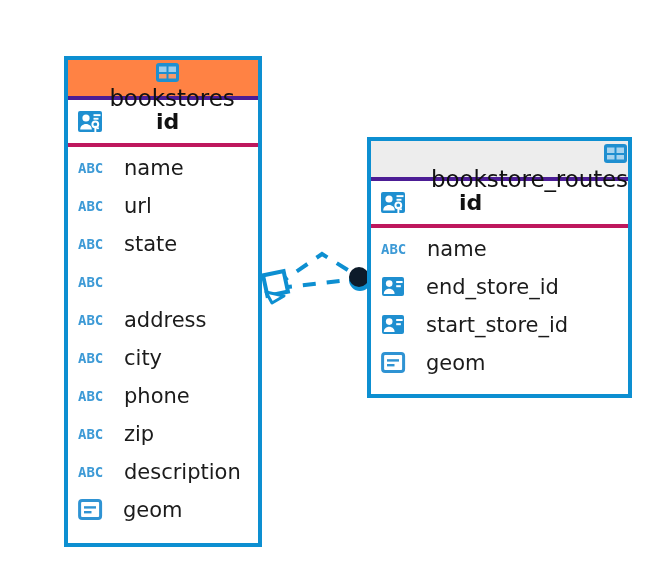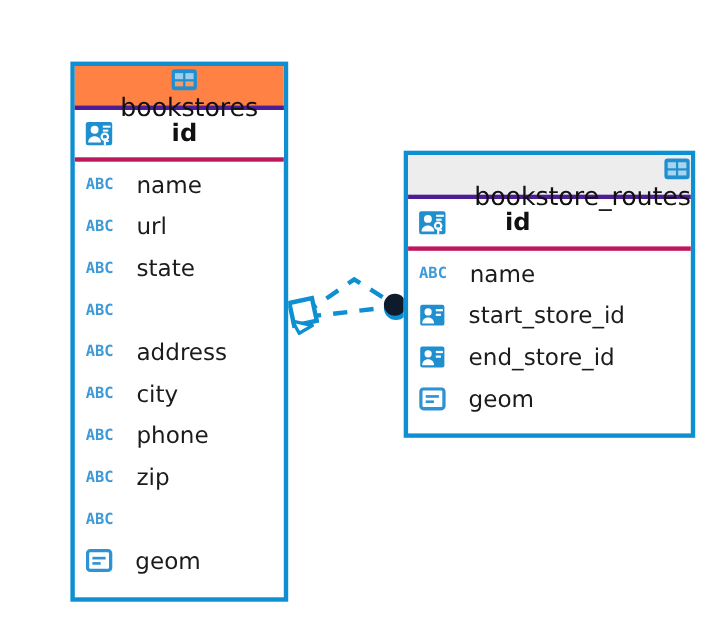--- a/index.html
+++ b/index.html
@@ -206,20 +206,21 @@
         <span class="field-label">phone</span>
       </div>
 
       <div class="field-row">
         <span class="icon icon-abc">ABC</span>
         <span class="field-label">zip</span>
       </div>
 
       <div class="field-row">
         <span class="icon icon-abc">ABC</span>
+        <span class="field-label">description</span>
       </div>
 
       <div class="field-row">
         <span class="icon">
           <svg width="25" height="22" viewBox="0 0 25 22">
             <rect x="1.6" y="1.6" width="21" height="18" rx="2.5" fill="#ffffff" stroke="#2f93d3" stroke-width="3"></rect>
             <rect x="6" y="7.2" width="12" height="2.4" fill="#2f93d3"></rect>
             <rect x="6" y="12" width="7.5" height="2.4" fill="#2f93d3"></rect>
           </svg>
         </span>
@@ -270,34 +271,34 @@
       <div class="field-row">
         <span class="icon">
           <svg width="25" height="22" viewBox="0 0 25 22">
             <rect x="1" y="1" width="22" height="19" rx="2" fill="#1f8fd0"></rect>
             <circle cx="8.2" cy="7.6" r="3.3" fill="#ffffff"></circle>
             <path d="M2.8 18c0-3.2 2.4-5.3 5.4-5.3s5.4 2.1 5.4 5.3z" fill="#ffffff"></path>
             <rect x="15.2" y="5.0" width="6.4" height="2" fill="#ffffff"></rect>
             <rect x="15.2" y="9.2" width="4.6" height="2" fill="#ffffff"></rect>
           </svg>
         </span>
-        <span class="field-label">start_store_id</span>
+        <span class="field-label">end_store_id</span>
       </div>
 
       <div class="field-row">
         <span class="icon">
           <svg width="25" height="22" viewBox="0 0 25 22">
             <rect x="1" y="1" width="22" height="19" rx="2" fill="#1f8fd0"></rect>
             <circle cx="8.2" cy="7.6" r="3.3" fill="#ffffff"></circle>
             <path d="M2.8 18c0-3.2 2.4-5.3 5.4-5.3s5.4 2.1 5.4 5.3z" fill="#ffffff"></path>
             <rect x="15.2" y="5.0" width="6.4" height="2" fill="#ffffff"></rect>
             <rect x="15.2" y="9.2" width="4.6" height="2" fill="#ffffff"></rect>
           </svg>
         </span>
-        <span class="field-label">end_store_id</span>
+        <span class="field-label">start_store_id</span>
       </div>
 
       <div class="field-row">
         <span class="icon">
           <svg width="25" height="22" viewBox="0 0 25 22">
             <rect x="1.6" y="1.6" width="21" height="18" rx="2.5" fill="#ffffff" stroke="#2f93d3" stroke-width="3"></rect>
             <rect x="6" y="7.2" width="12" height="2.4" fill="#2f93d3"></rect>
             <rect x="6" y="12" width="7.5" height="2.4" fill="#2f93d3"></rect>
           </svg>
         </span>

